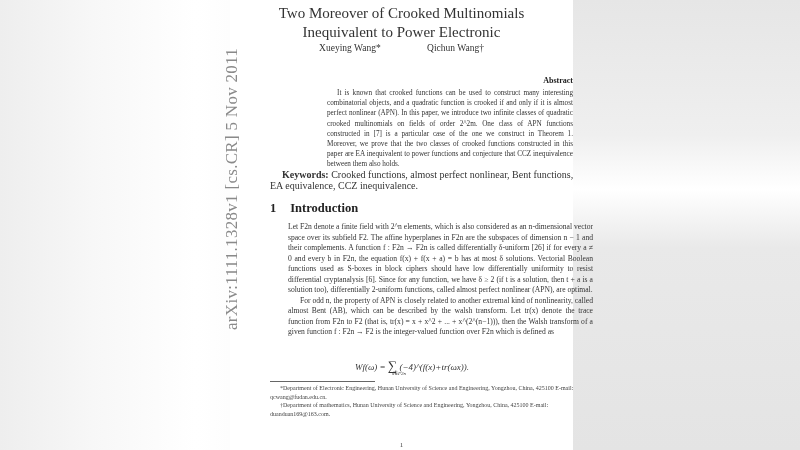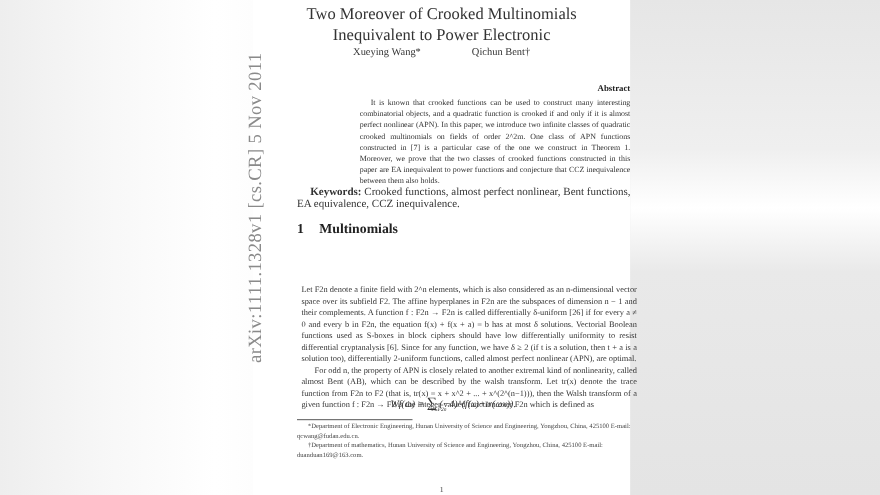--- a/index.html
+++ b/index.html
@@ -30,21 +30,21 @@
   }
   .abs { position:absolute; white-space:nowrap; }
   .title { left:230px; width:343px; text-align:center; font-size:15px; color:#333; line-height:19px; }
   .authors { top:43px; left:230px; width:343px; text-align:center; font-size:9.5px; color:#333; }
   .authors span { margin:0 22px; }
   .abs-head { top:76px; left:310px; width:263px; text-align:right; font-size:8px; font-weight:bold; }
   .abs-text { left:329px; width:244px; font-size:7.2px; line-height:10.2px; color:#333; white-space:normal; }
   .kw { left:270px; width:305px; font-size:10px; line-height:10.5px; color:#333; white-space:normal; }
   .sec { top:201px; left:270px; font-size:12.5px; font-weight:bold; color:#222; }
   .sec .num { margin-right:14px; }
-  .body { left:274px; width:305px; font-size:7.6px; line-height:10.5px; color:#333; white-space:normal; text-align:justify;margin-top:36px; }
+  .body { left:288px; width:305px; font-size:7.6px; line-height:10.5px; color:#333; white-space:normal; text-align:justify; }
   .body p { margin:0; }
   .indent { text-indent:12px; }
   .formula { top:358px; left:355px; font-size:9px; color:#333; font-style:italic; }
   .formula .sub { position:absolute; top:12px; left:37px; font-size:5px; }
   .rule { position:absolute; top:381px; left:270px; width:105px; height:1px; background:#666; }
   .fn { left:270px; width:305px; font-size:6px; line-height:8.5px; color:#444; white-space:normal; }
   .fn p { margin:0; text-indent:10px; }
   .pagenum { top:441px; left:230px; width:343px; text-align:center; font-size:7px; color:#444; }
 </style>
 </head>
@@ -54,33 +54,33 @@
 <div class="page"></div>
 <div class="bg-right"></div>
 
 <div class="stamp">arXiv:1111.1328v1  [cs.CR]  5 Nov 2011</div>
 
 <div class="abs title" style="top:4px;">Two Moreover of Crooked Multinomials</div>
 <div class="abs title" style="top:23px;">Inequivalent to Power Electronic</div>
 
 <div class="abs authors">
   <span>Xueying Wang*</span>
-  <span>Qichun Bent†</span>
+  <span>Qichun Wang†</span>
 </div>
 
 <div class="abs abs-head">Abstract</div>
 <div class="abs abs-text" style="top:88px; left:327px; width:246px; text-indent:10px; text-align:justify;">It is known that crooked functions can be used to construct many interesting combinatorial objects, and a quadratic function is crooked if and only if it is almost perfect nonlinear (APN). In this paper, we introduce two infinite classes of quadratic crooked multinomials on fields of order 2^2m. One class of APN functions constructed in [7] is a particular case of the one we construct in Theorem 1. Moreover, we prove that the two classes of crooked functions constructed in this paper are EA inequivalent to power functions and conjecture that CCZ inequivalence between them also holds.</div>
 
 <div class="abs kw" style="top:170px; text-indent:12px;">
   <b>Keywords:</b>
   <span>Crooked functions, almost perfect nonlinear, Bent functions, EA equivalence, CCZ inequivalence.</span>
 </div>
 
 <div class="abs sec">
-  <span class="num">1</span><span>Multinomials</span>
+  <span class="num">1</span><span>Introduction</span>
 </div>
 
 <div class="abs body" style="top:222px;">
   <p>Let F2n denote a finite field with 2^n elements, which is also considered as an n-dimensional vector space over its subfield F2. The affine hyperplanes in F2n are the subspaces of dimension n − 1 and their complements. A function f : F2n → F2n is called differentially δ-uniform [26] if for every a ≠ 0 and every b in F2n, the equation f(x) + f(x + a) = b has at most δ solutions. Vectorial Boolean functions used as S-boxes in block ciphers should have low differentially uniformity to resist differential cryptanalysis [6]. Since for any function, we have δ ≥ 2 (if t is a solution, then t + a is a solution too), differentially 2-uniform functions, called almost perfect nonlinear (APN), are optimal.</p>
   <p class="indent">For odd n, the property of APN is closely related to another extremal kind of nonlinearity, called almost Bent (AB), which can be described by the walsh transform. Let tr(x) denote the trace function from F2n to F2 (that is, tr(x) = x + x^2 + ... + x^(2^(n−1))), then the Walsh transform of a given function f : F2n → F2 is the integer-valued function over F2n which is defined as</p>
 </div>
 
 <div class="abs formula">
   <span>Wf(ω) =</span>
   <span style="font-style:normal; font-size:13px;">∑</span>

